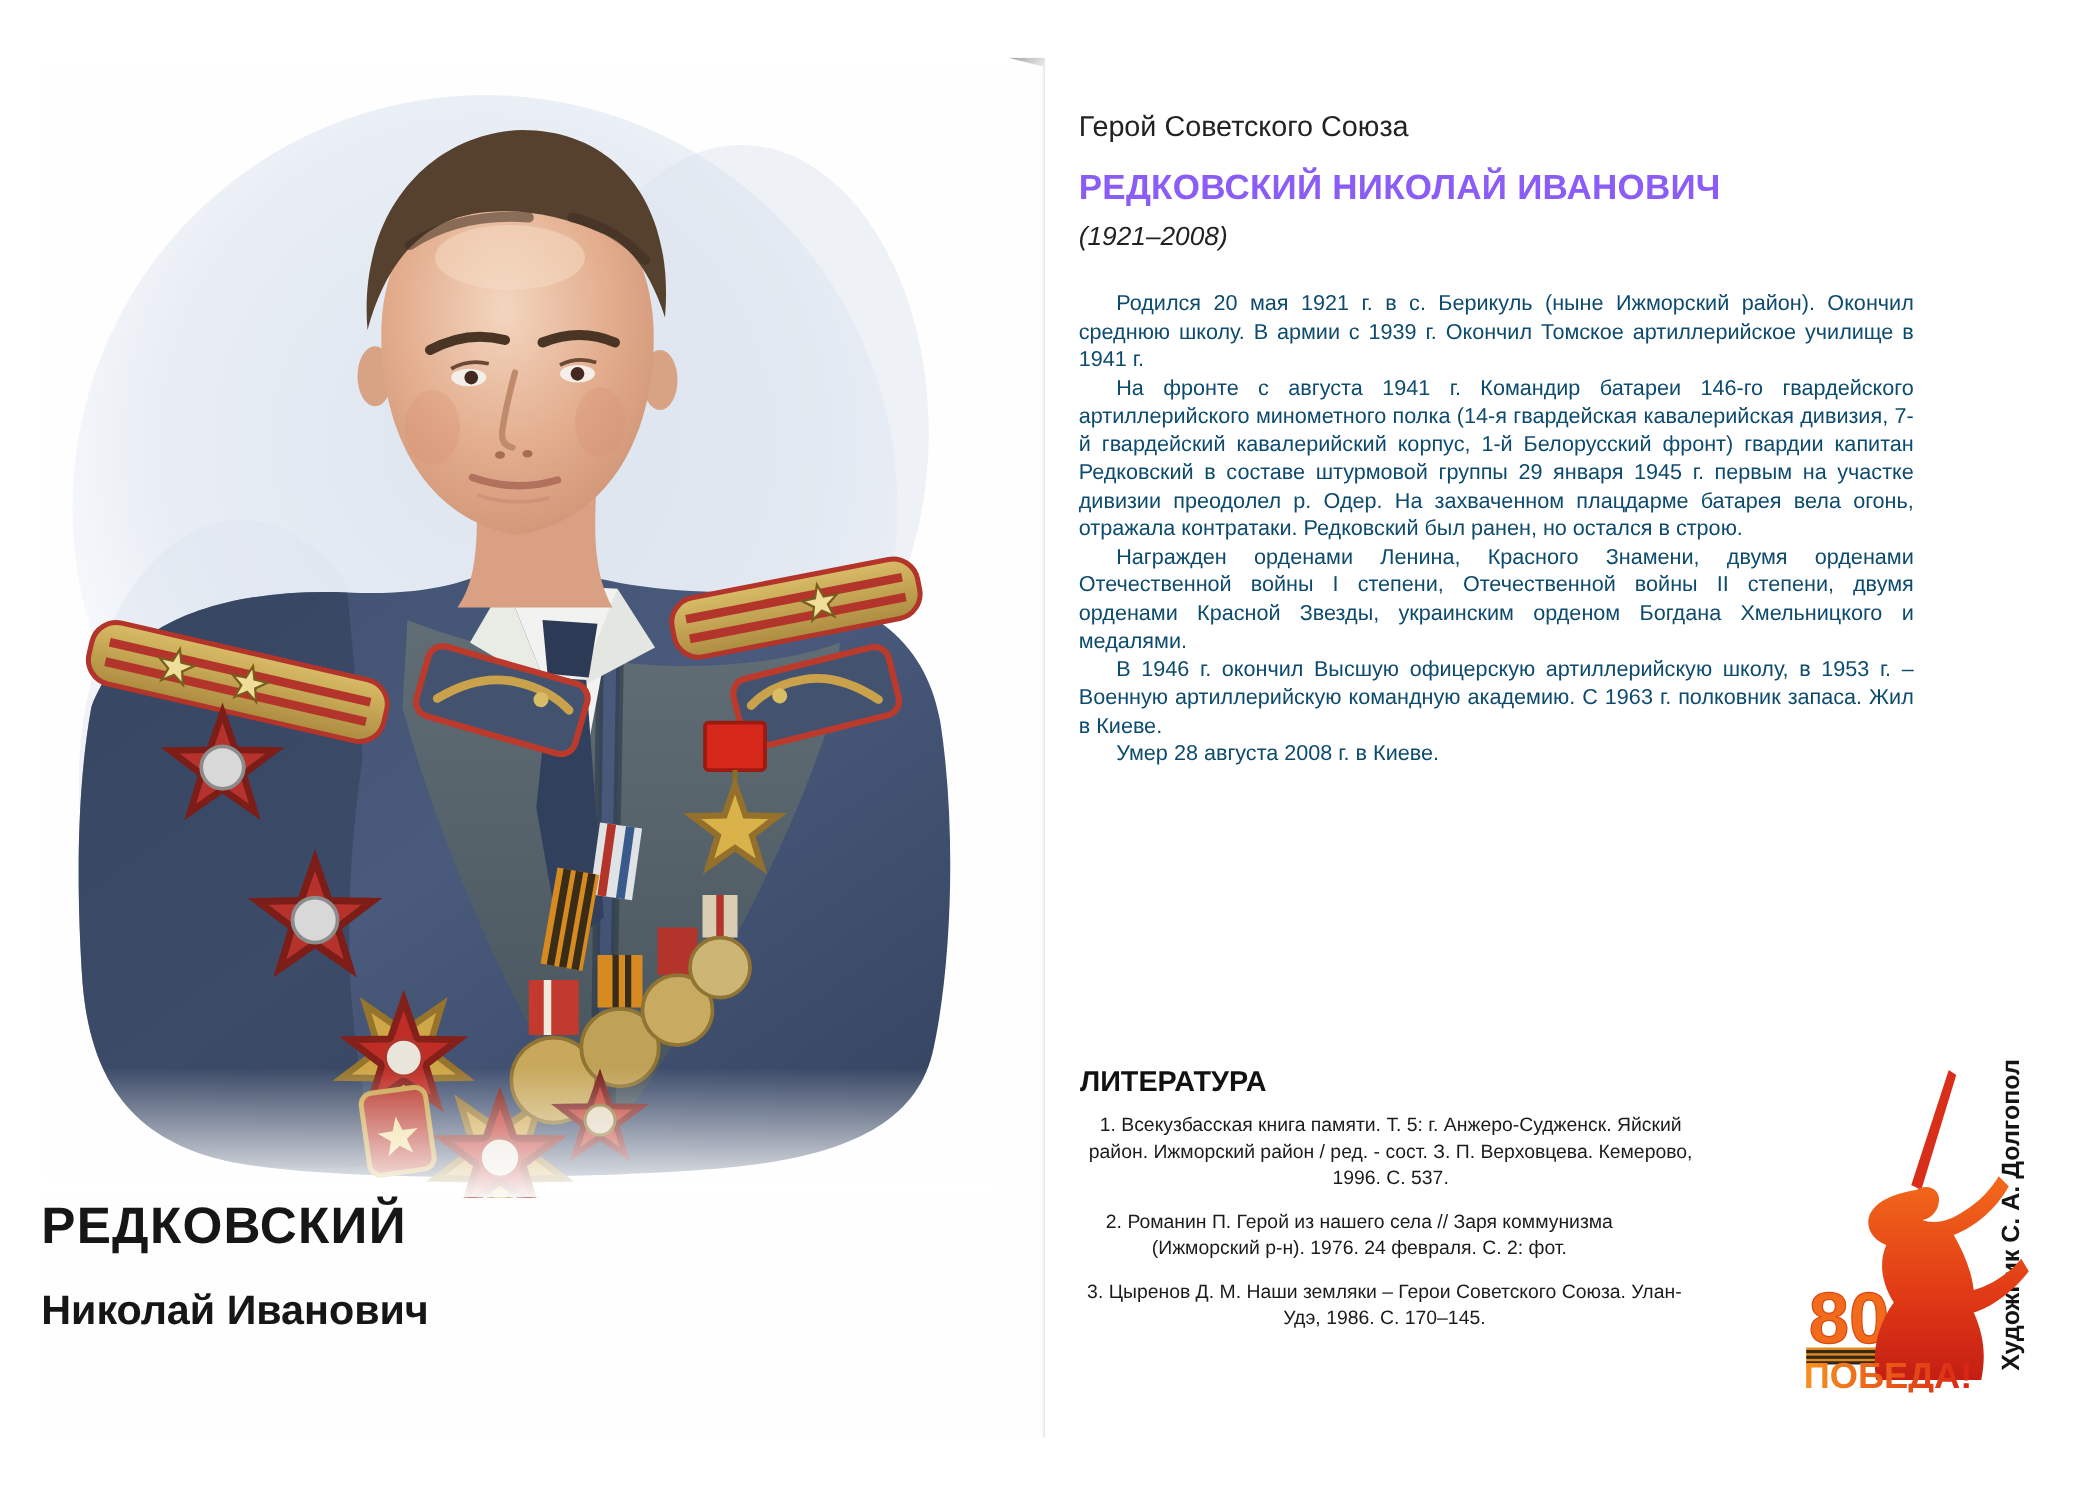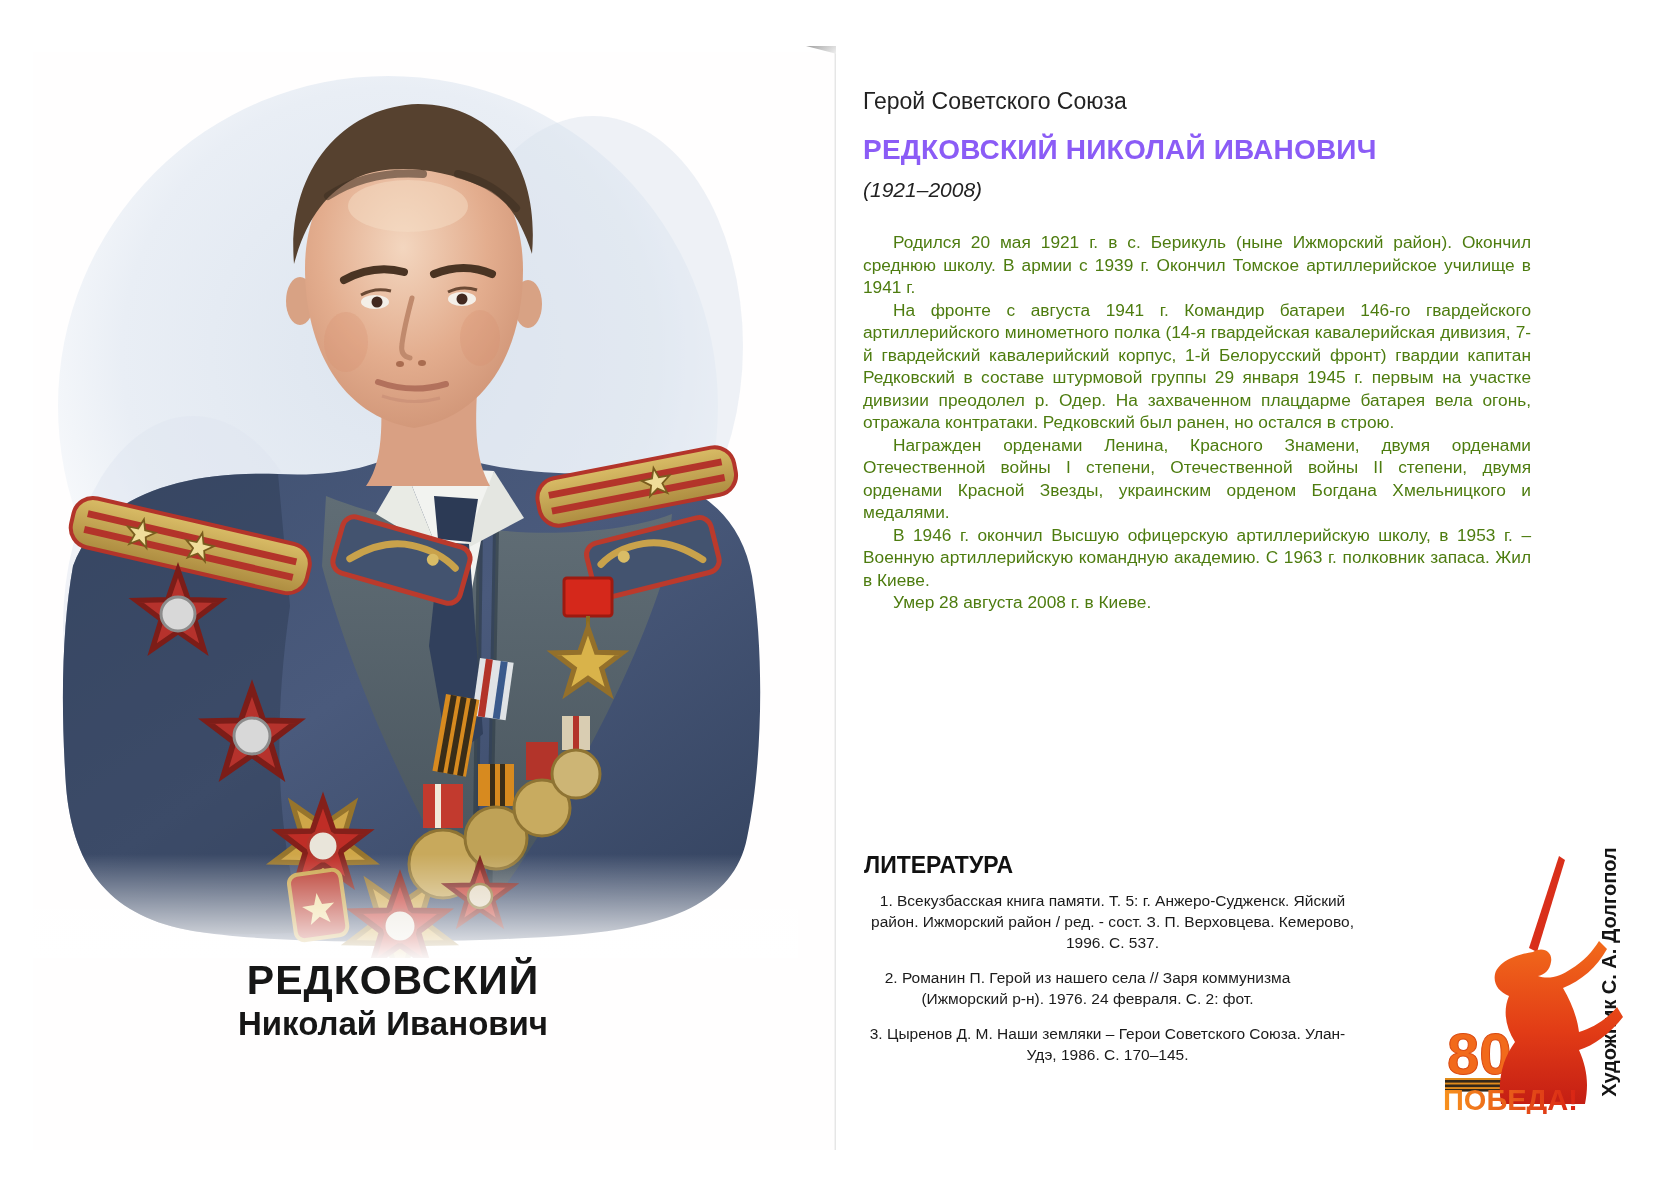--- a/index.html
+++ b/index.html
@@ -7,31 +7,31 @@
   .sheet{position:relative;width:1680px;height:1188px;background:#ffffff;overflow:hidden;}
 
   
   .left-page{position:absolute;left:33px;top:52px;width:802px;height:1098px;background:#fffefe;
              border-right:1px solid #e6e6e6;box-shadow:-1px 0 0 #f3f3f3 inset;}
   .page-curl{position:absolute;left:806px;top:46px;width:30px;height:9px;
              background:linear-gradient(135deg,#9f9f9f 0%,#d9d9d9 70%,#f2f2f2 100%);
              clip-path:polygon(0 0,100% 85%,100% 0);}
   .portrait-wrap{position:absolute;left:28px;top:46px;width:770px;height:912px;}
 
-  .caption{position:absolute;left:33px;top:956px;width:720px;text-align:center;color:#161616;}
+  .caption{position:absolute;left:33px;top:956px;width:720px;color:#161616;}
   .caption .surname{font-size:41px;font-weight:bold;letter-spacing:1px;line-height:48px;}
-  .caption .firstname{font-size:33px;font-weight:bold;line-height:40px;margin-top:0;}
+  .caption .firstname{font-size:33px;font-weight:bold;line-height:40px;margin-top:24px;}
 
   
   .eyebrow{position:absolute;left:863px;top:88px;font-size:23px;color:#222;}
   .hero-title{position:absolute;left:863px;top:134px;font-size:28px;font-weight:bold;letter-spacing:0.2px;color:#8b5cf6;}
   .years{position:absolute;left:863px;top:178px;font-size:21px;color:#222;font-style:italic;}
 
   .bio{position:absolute;left:863px;top:231px;width:668px;font-size:17.3px;line-height:22.5px;
-       text-align:justify;color:#4d7c0f;}
+       text-align:justify;color:#0c4a6e;}
   .bio p{margin:0;text-indent:30px;}
 
   .lit-heading{position:absolute;left:864px;top:852px;font-size:23px;font-weight:bold;color:#111;}
   .lit{position:absolute;left:864px;top:890px;font-size:15.5px;line-height:21px;color:#1b1b1b;}
   .lit p{margin:0 0 14px 0;text-align:center;}
   .lit p.e1{max-width:497px;}
   .lit p.e2{max-width:447px;}
   .lit p.e3{max-width:487px;}
 
   .artist{position:absolute;left:1477px;top:958px;width:270px;height:28px;text-align:center;

